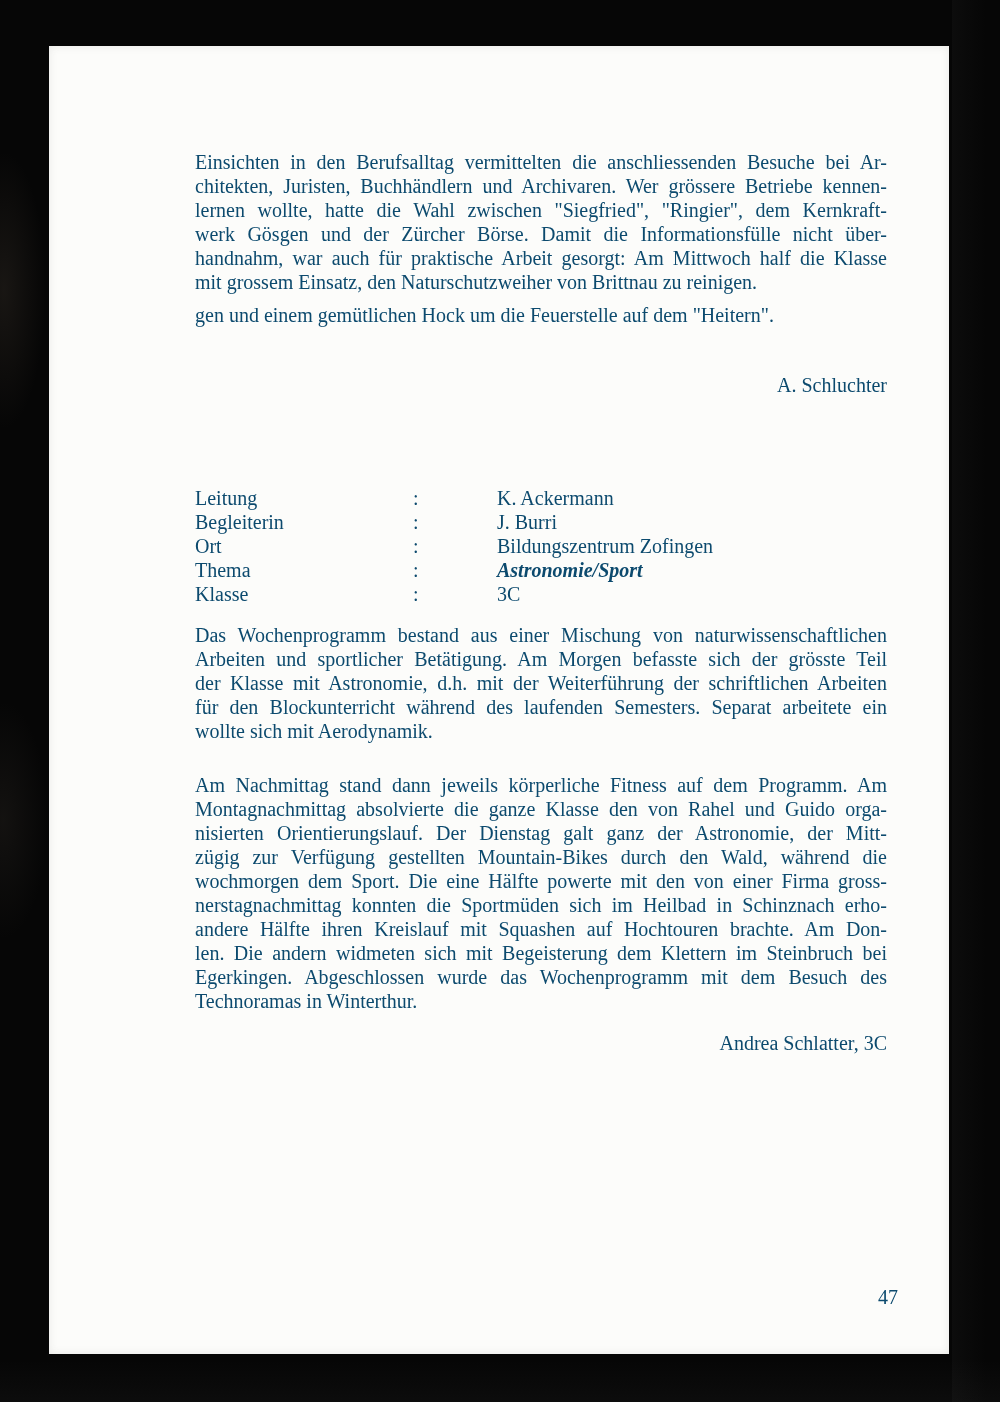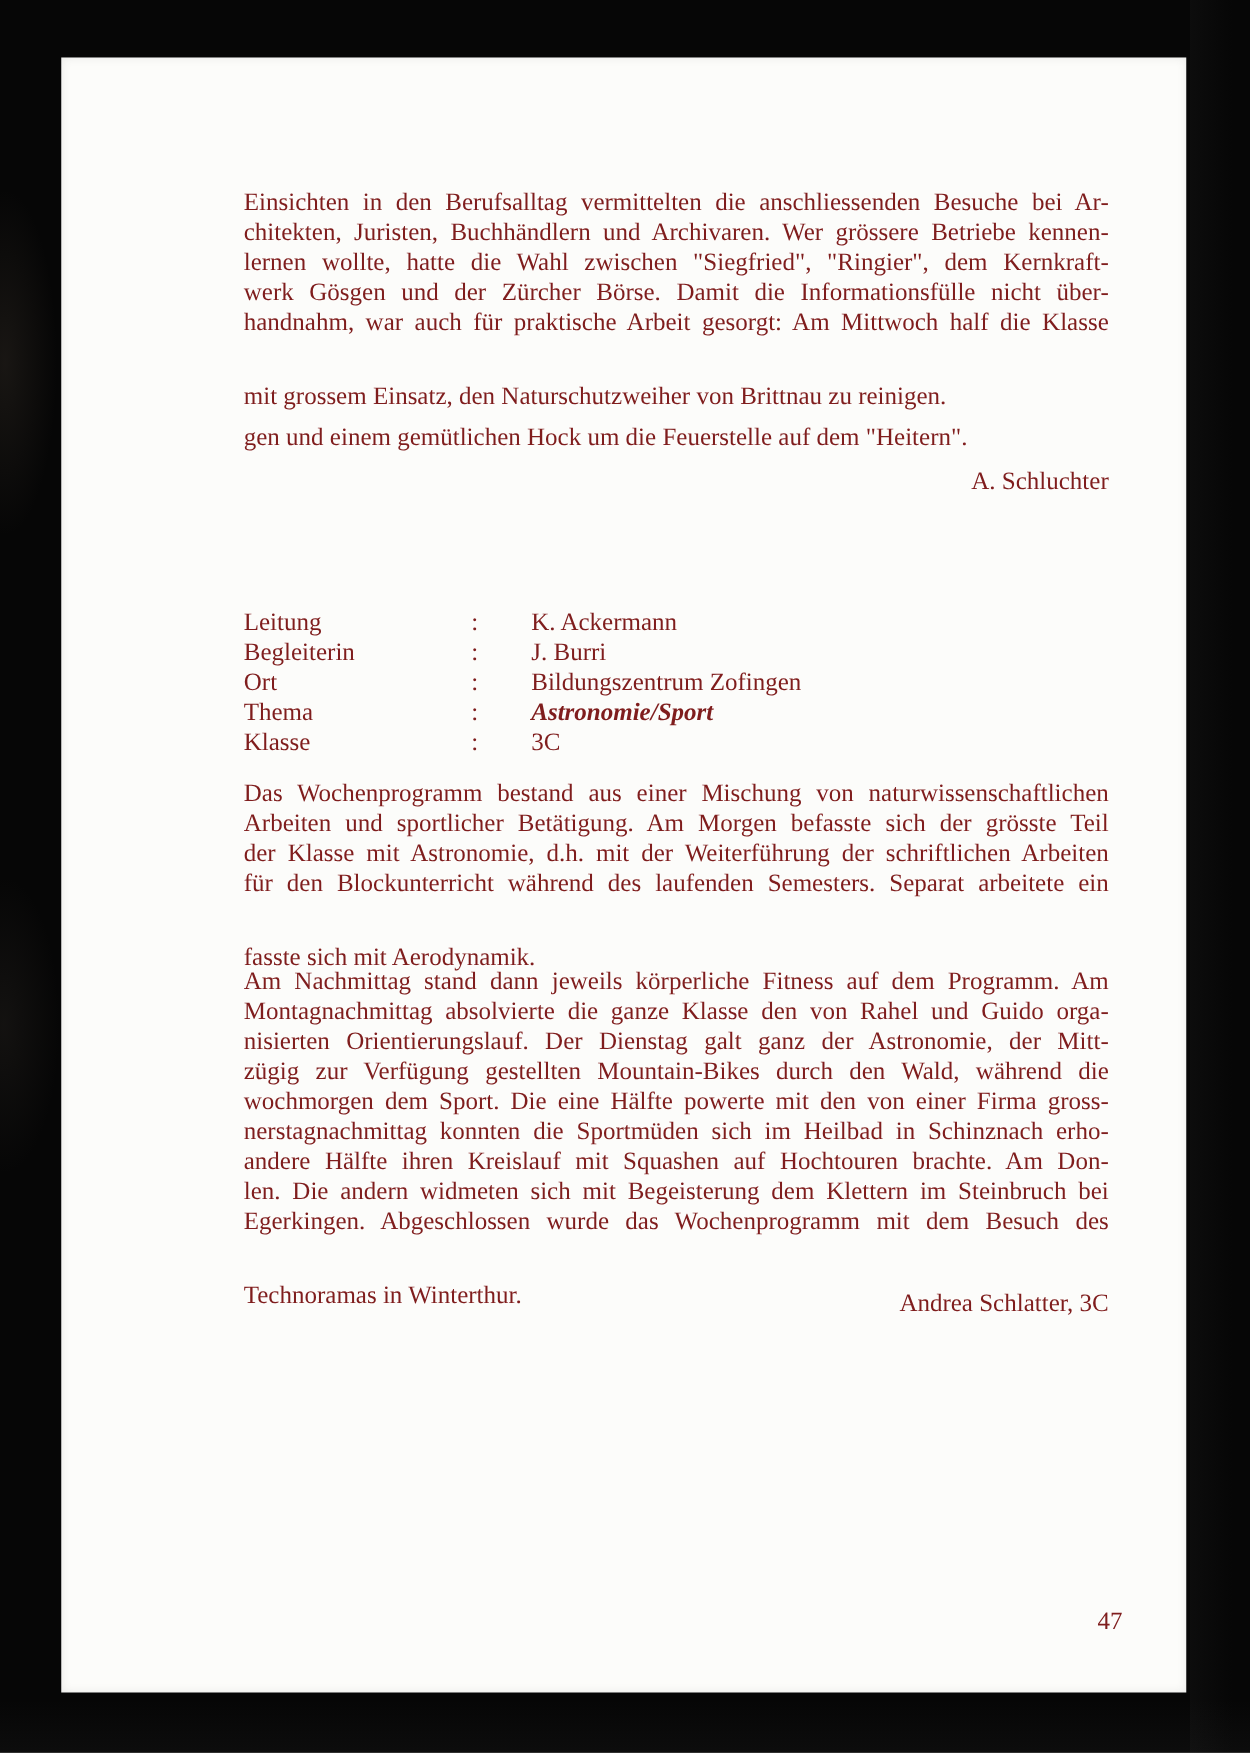--- a/index.html
+++ b/index.html
@@ -33,54 +33,54 @@
   .artifact.a4 {
     left: 0; top: 1360px; width: 1000px; height: 42px;
     background: linear-gradient(0deg, rgba(60,60,60,0.12), rgba(0,0,0,0));
   }
   .paper {
     position: absolute;
     left: 49px; top: 46px;
     width: 900px; height: 1308px;
     background: #fcfcfa;
     box-shadow: inset 0 0 8px rgba(60,60,55,0.10);
-    color: #7f1d1d;
+    color: #0c4a6e;
     font-family: "Liberation Serif", "DejaVu Serif", serif;
     font-size: 20px;
     line-height: 24px;
   }
   .textblock {
     position: absolute;
     left: 146px;
     width: 692px;
   }
   .jline {
     text-align: justify;
     text-align-last: justify;
     text-justify: inter-word;
     white-space: normal;
   }
   .jline:last-child {
     text-align-last: left;
-    margin-top: 35px;
   }
   .signature {
     position: absolute;
     right: 62px;
     text-align: left;
     white-space: nowrap;
   }
   .infotable {
     position: absolute;
     left: 146px;
     width: 692px;
   }
   .trow {
     display: flex;
     height: 24px;
+    gap: 36px;
   }
   .tlabel { width: 182px; flex: 0 0 182px; }
   .tsep   { width: 48px;  flex: 0 0 48px; }
   .tvalue { flex: 1 1 auto; }
   .emph {
     font-weight: bold;
     font-style: italic;
   }
   .pagenumber {
     position: absolute;
@@ -141,21 +141,21 @@
           <span class="tsep">:</span>
           <span class="tvalue">3C</span>
         </div>
       </div>
 
     <div class="textblock" style="top:577px">
         <div class="jline">Das Wochenprogramm bestand aus einer Mischung von naturwissenschaftlichen</div>
         <div class="jline">Arbeiten und sportlicher Betätigung. Am Morgen befasste sich der grösste Teil</div>
         <div class="jline">der Klasse mit Astronomie, d.h. mit der Weiterführung der schriftlichen Arbeiten</div>
         <div class="jline">für den Blockunterricht während des laufenden Semesters. Separat arbeitete ein</div>
-        <div class="jline">fasste sich mit Aerodynamik.</div>
+        <div class="jline">wollte sich mit Aerodynamik.</div>
       </div>
 
     <div class="textblock" style="top:727px">
         <div class="jline">Am Nachmittag stand dann jeweils körperliche Fitness auf dem Programm. Am</div>
         <div class="jline">Montagnachmittag absolvierte die ganze Klasse den von Rahel und Guido orga-</div>
         <div class="jline">nisierten Orientierungslauf. Der Dienstag galt ganz der Astronomie, der Mitt-</div>
         <div class="jline">zügig zur Verfügung gestellten Mountain-Bikes durch den Wald, während die</div>
         <div class="jline">wochmorgen dem Sport. Die eine Hälfte powerte mit den von einer Firma gross-</div>
         <div class="jline">nerstagnachmittag konnten die Sportmüden sich im Heilbad in Schinznach erho-</div>
         <div class="jline">andere Hälfte ihren Kreislauf mit Squashen auf Hochtouren brachte. Am Don-</div>

